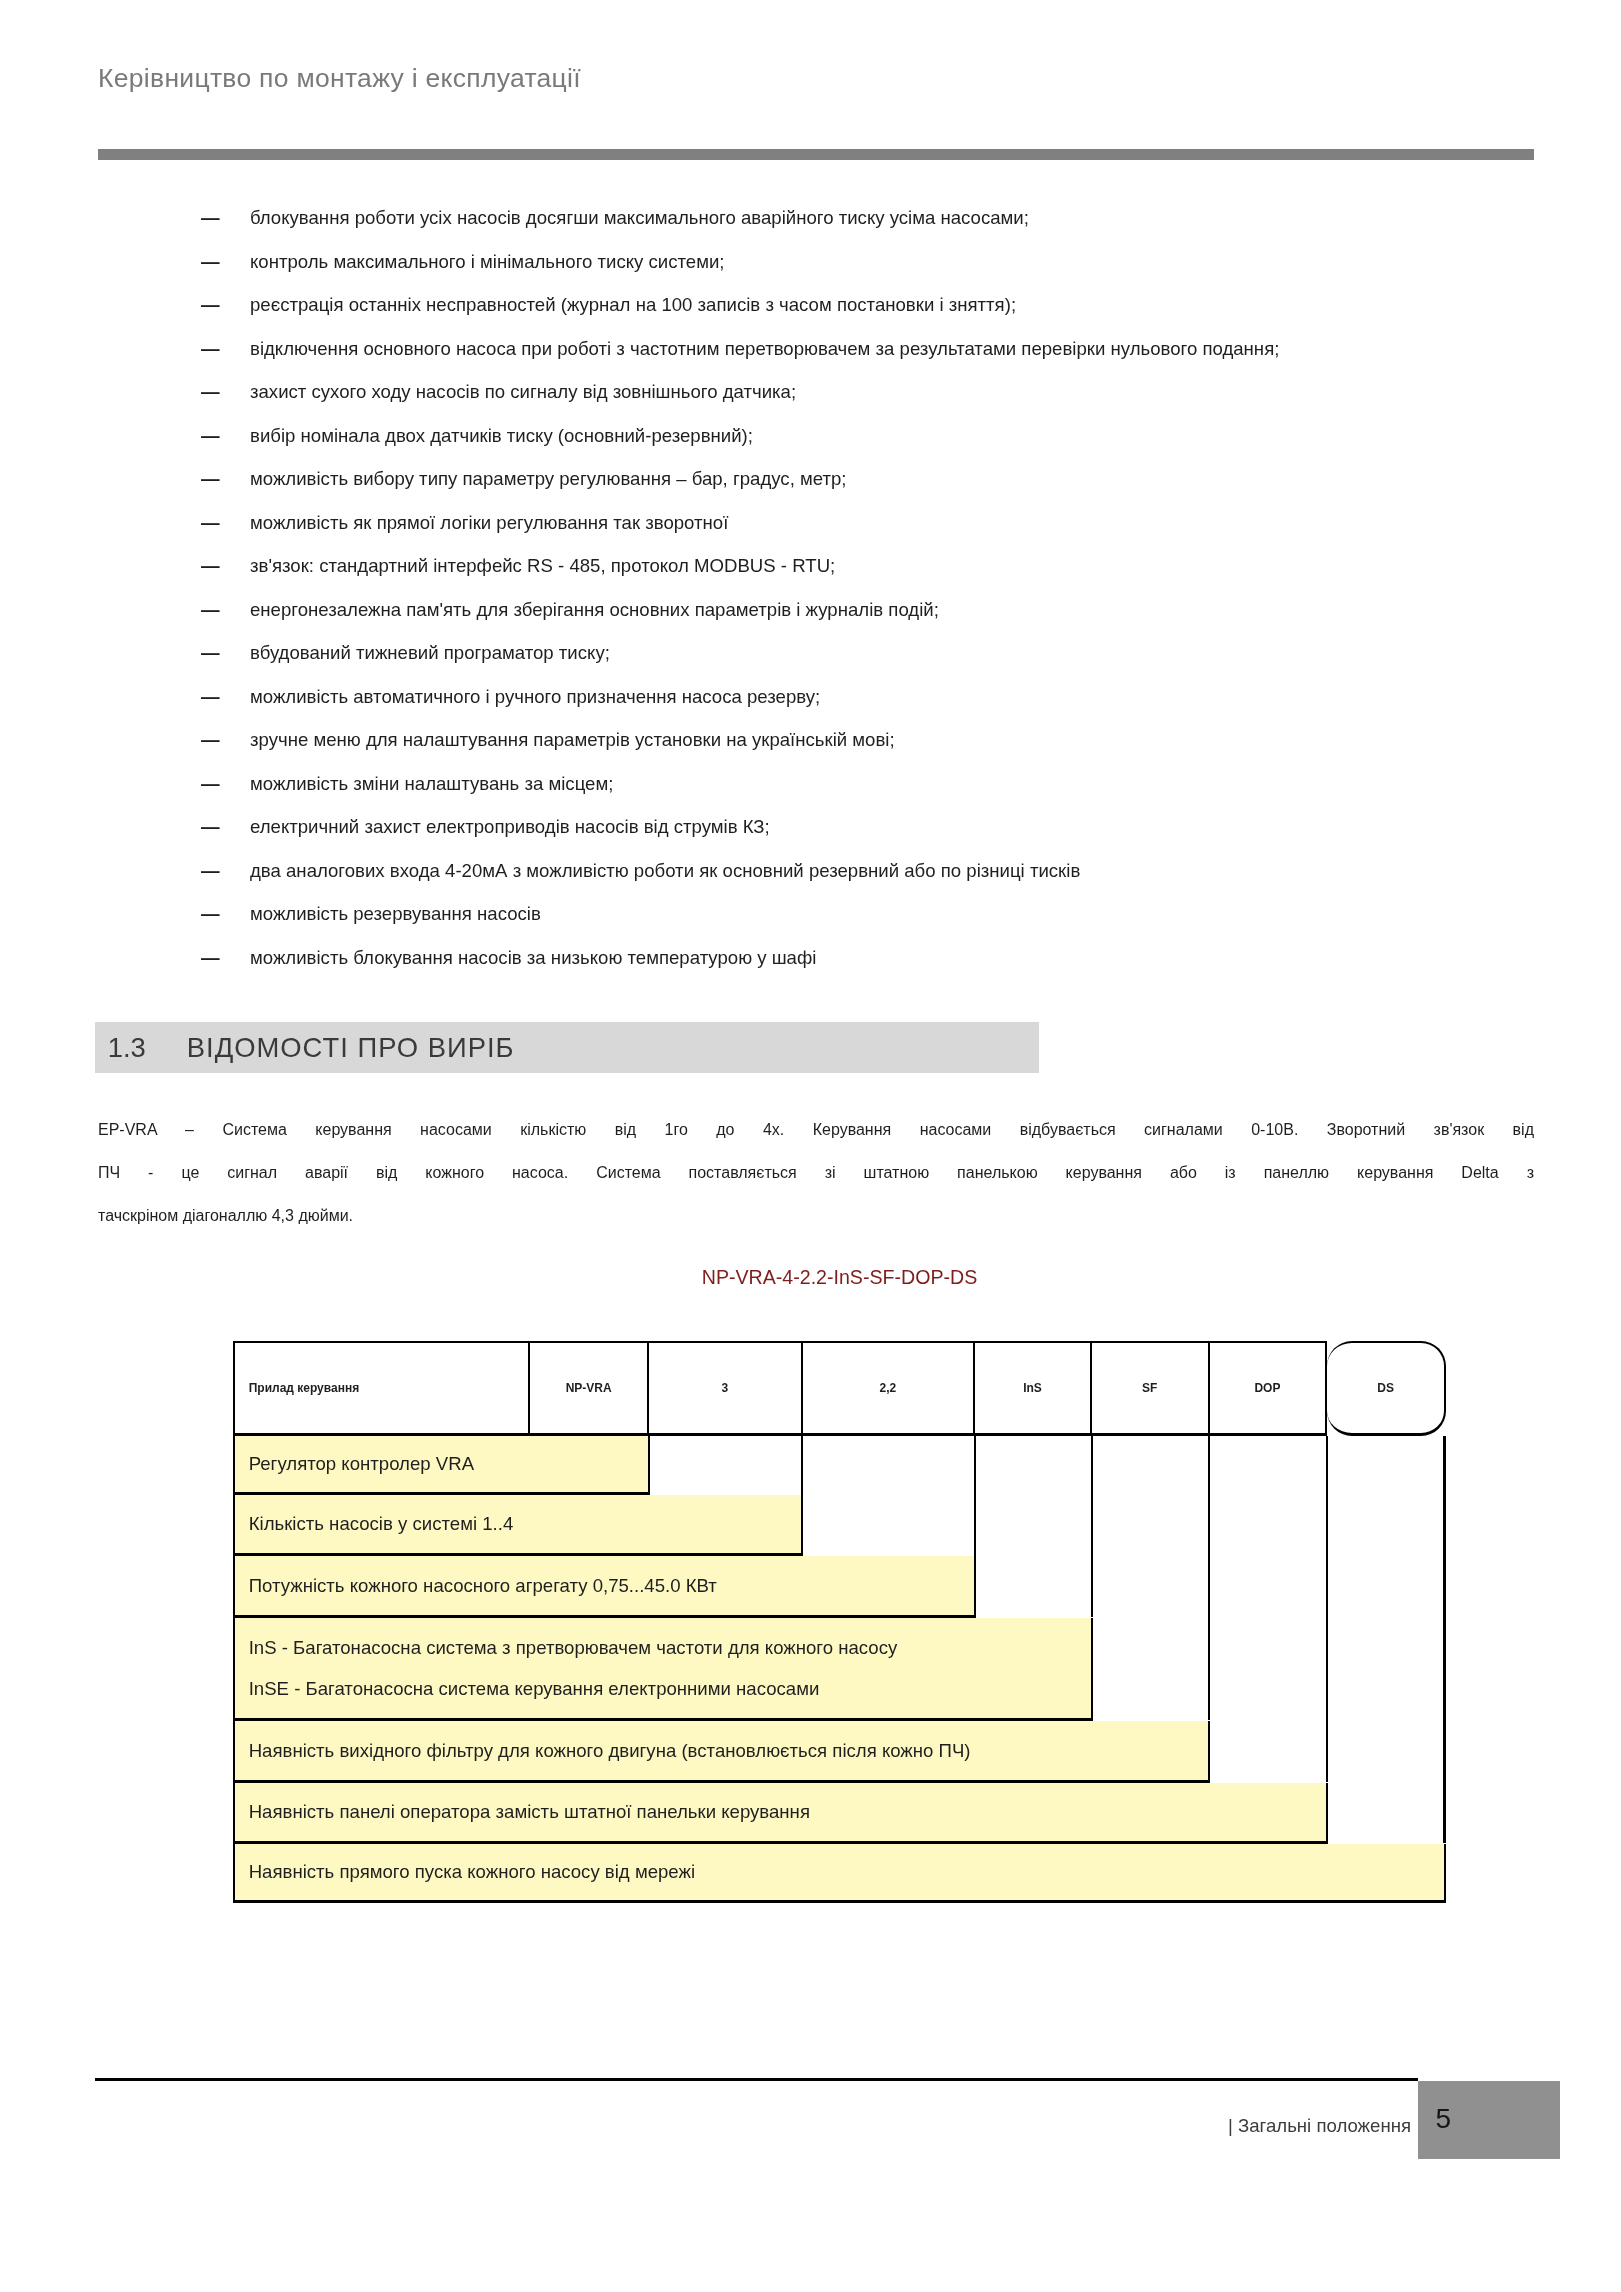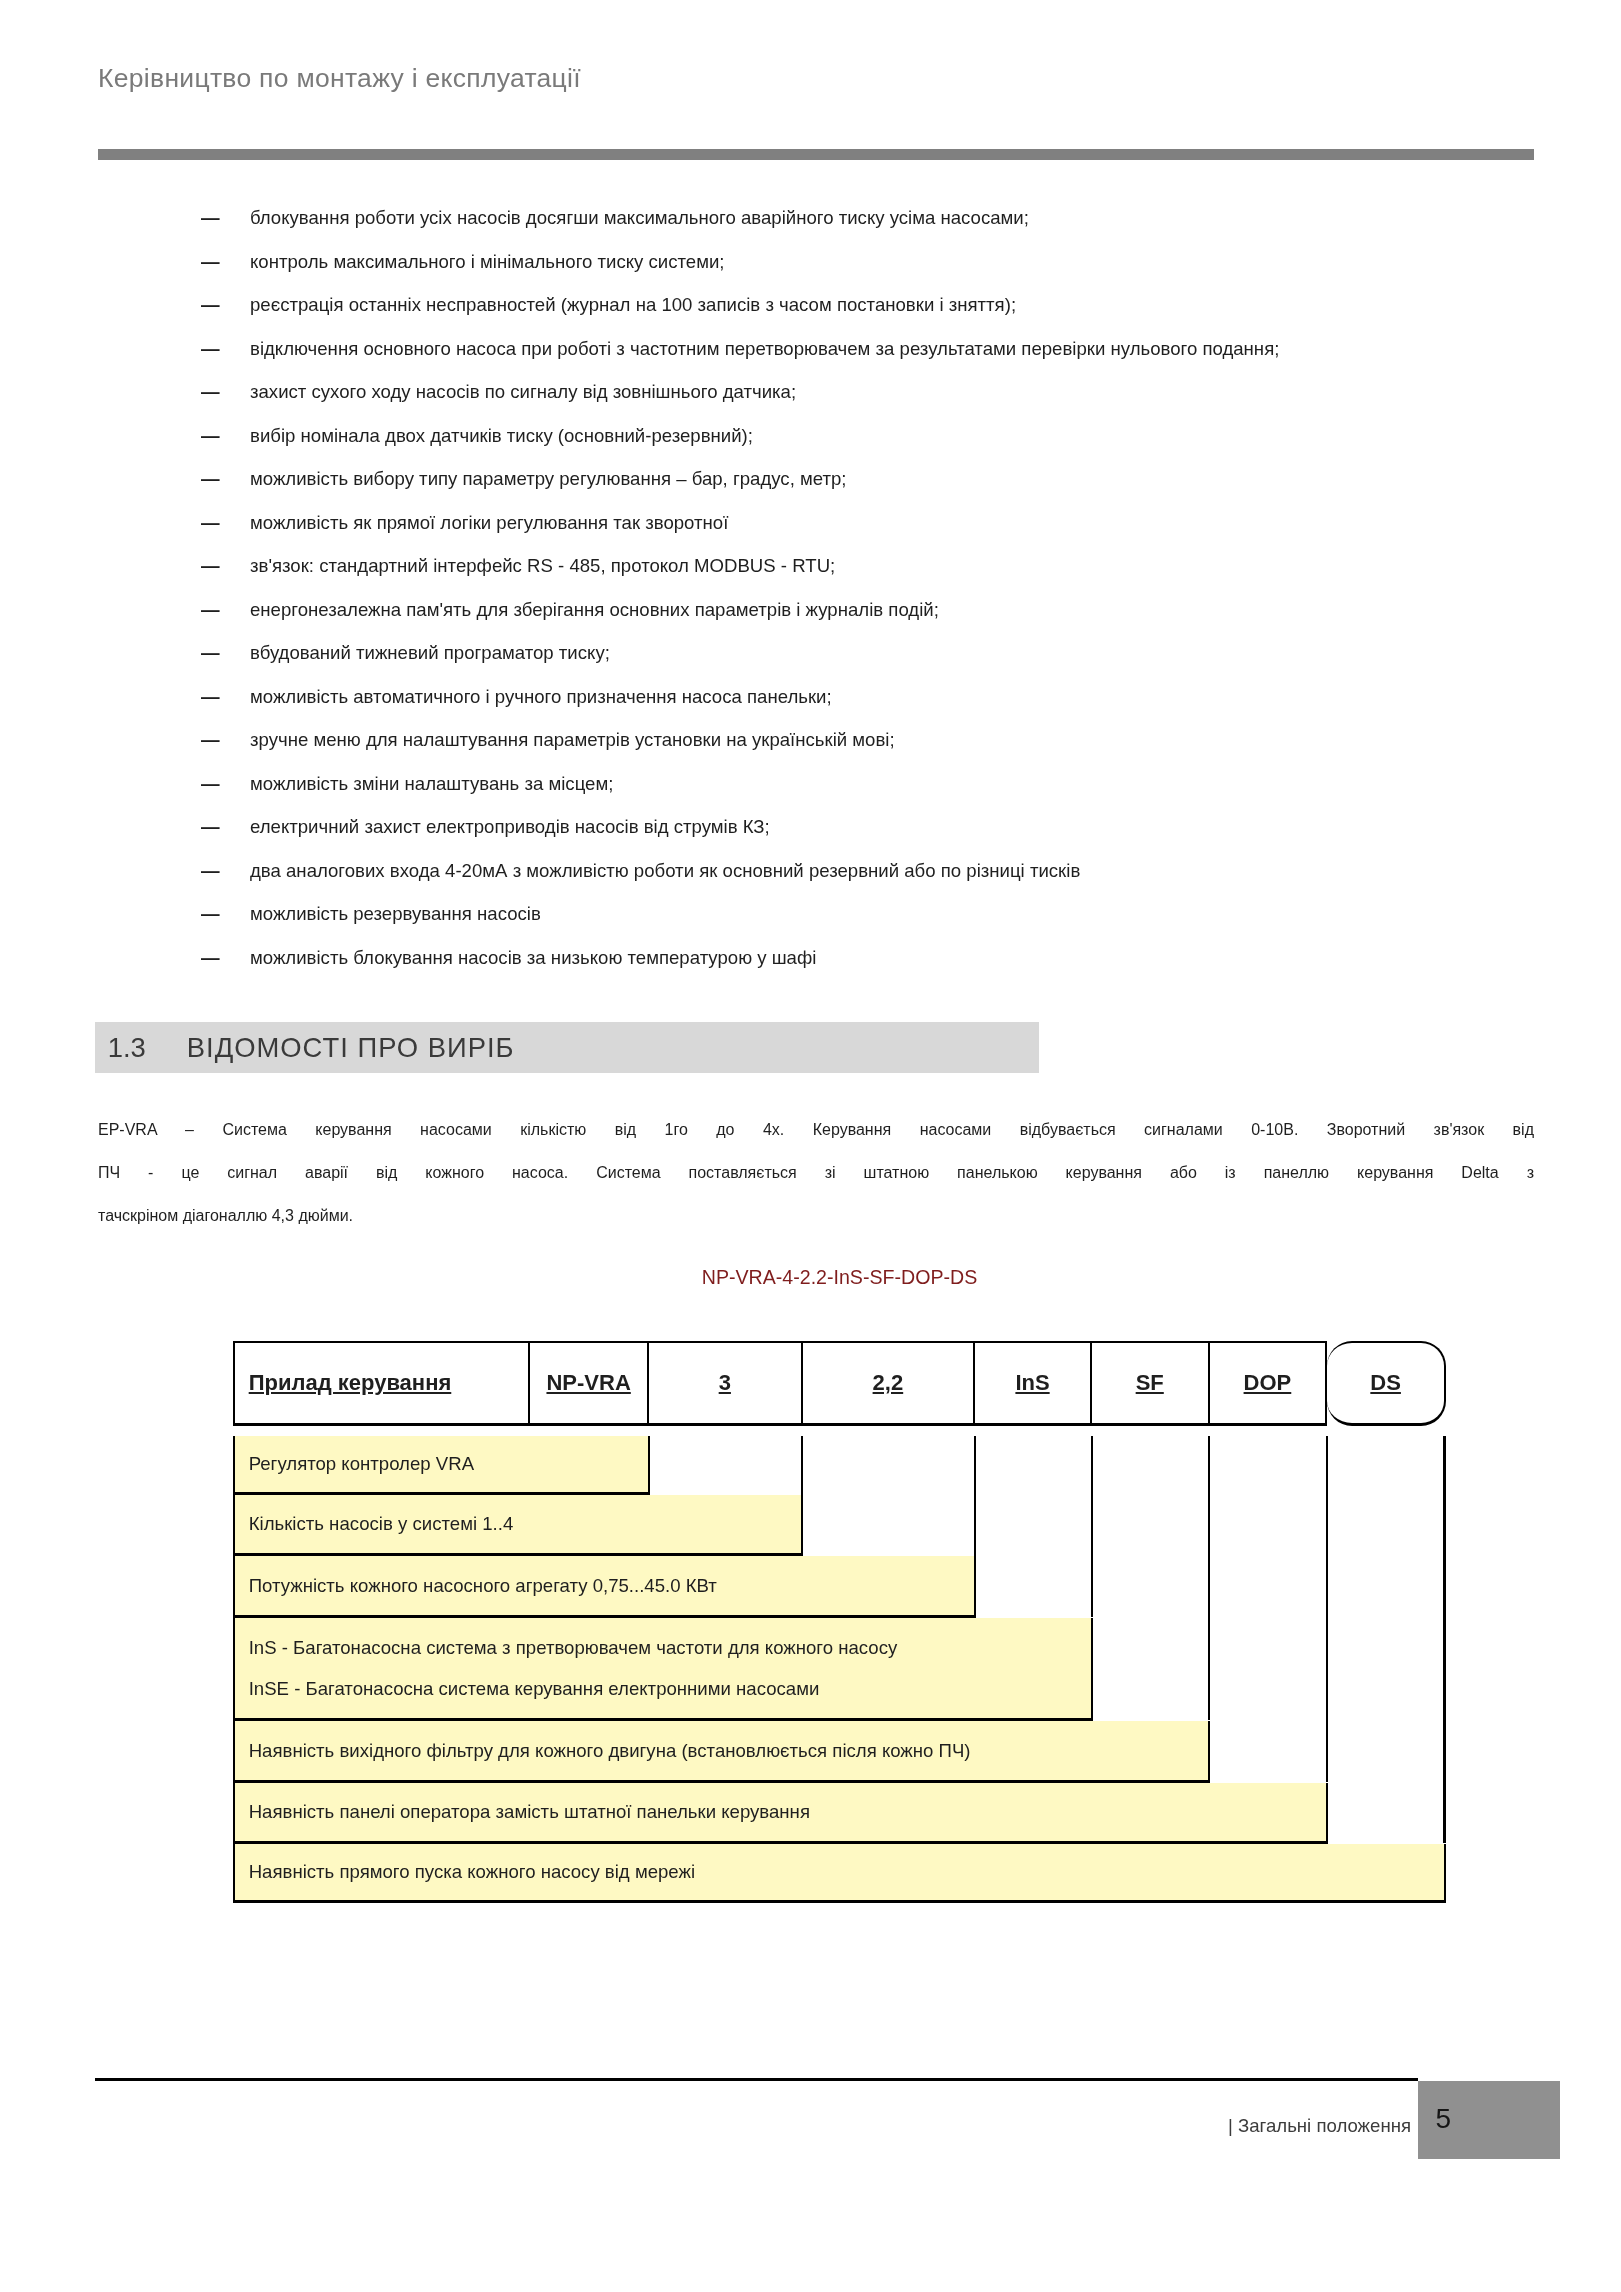--- a/index.html
+++ b/index.html
@@ -50,24 +50,24 @@
   .intro .pline:last-child{text-align:left;text-align-last:left;}
   
   .model-label{
     position:absolute;left:233px;top:1266px;width:1213px;
     text-align:center;font-size:19.6px;color:#7f1d1d;
   }
   
   .model-table{position:absolute;left:233px;top:1341px;width:1217px;height:564px;}
   .mt-header{display:flex;width:1213px;height:95px;box-sizing:border-box;}
   .mt-cell{
-    box-sizing:border-box;height:85px;
+    box-sizing:border-box;height:95px;
     border-top:2.9px solid #000;border-bottom:3.9px solid #000;border-right:2px solid #000;
     display:flex;align-items:center;justify-content:center;
-    font-size:22px;font-weight:bold;text-decoration:underline;
+    font-size:12px;font-weight:bold;
   }
   .mt-cell.first{border-left:2.9px solid #000;justify-content:flex-start;padding-left:13.7px;}
   .mt-cell.last{border-right:2.9px solid #000;border-radius:25px;}
   .stair{
     box-sizing:border-box;
     border-left:2.9px solid #000;border-right:2.9px solid #000;border-bottom:3.9px solid #000;
     display:flex;flex-direction:column;justify-content:center;
     padding-left:13.7px;font-size:18.6px;background:#fef9c3;
   }
   .stair .sline:empty{display:none;}
@@ -135,21 +135,21 @@
     <li>
         <span class="dash">—</span>
         <span>енергонезалежна пам'ять для зберігання основних параметрів і журналів подій;</span>
       </li>
     <li>
         <span class="dash">—</span>
         <span>вбудований тижневий програматор тиску;</span>
       </li>
     <li>
         <span class="dash">—</span>
-        <span>можливість автоматичного і ручного призначення насоса панельки;</span>
+        <span>можливість автоматичного і ручного призначення насоса резерву;</span>
       </li>
     <li>
         <span class="dash">—</span>
         <span>зручне меню для налаштування параметрів установки на українській мові;</span>
       </li>
     <li>
         <span class="dash">—</span>
         <span>можливість зміни налаштувань за місцем;</span>
       </li>
     <li>

